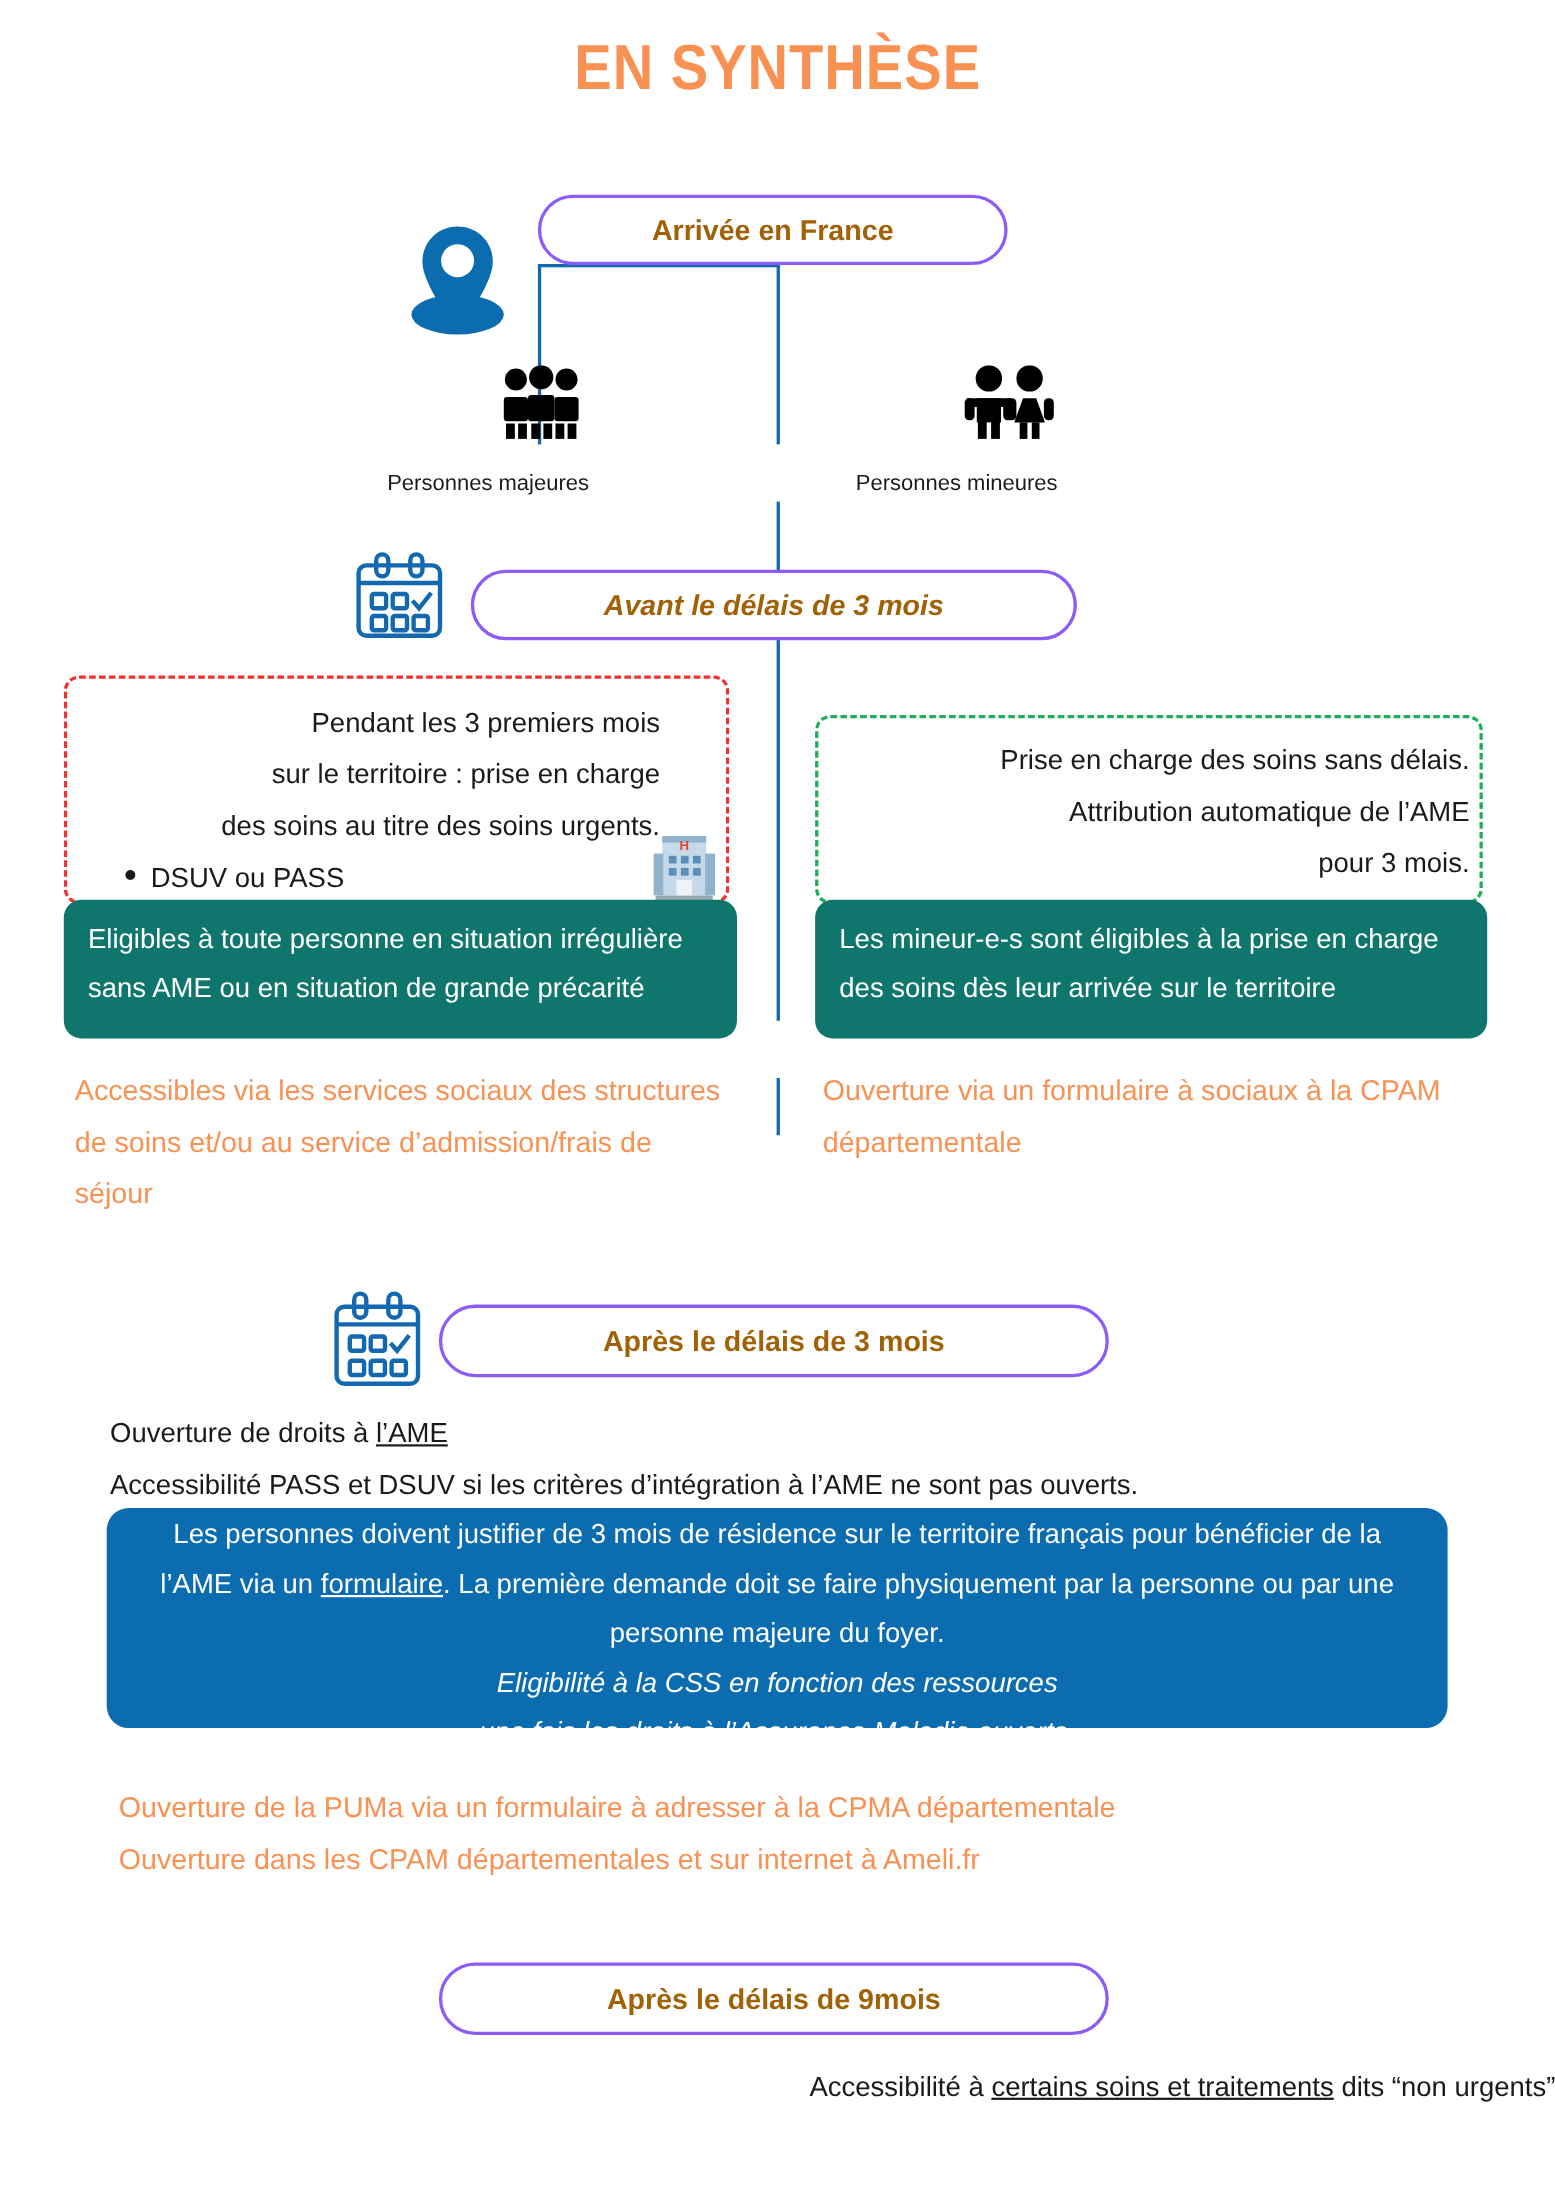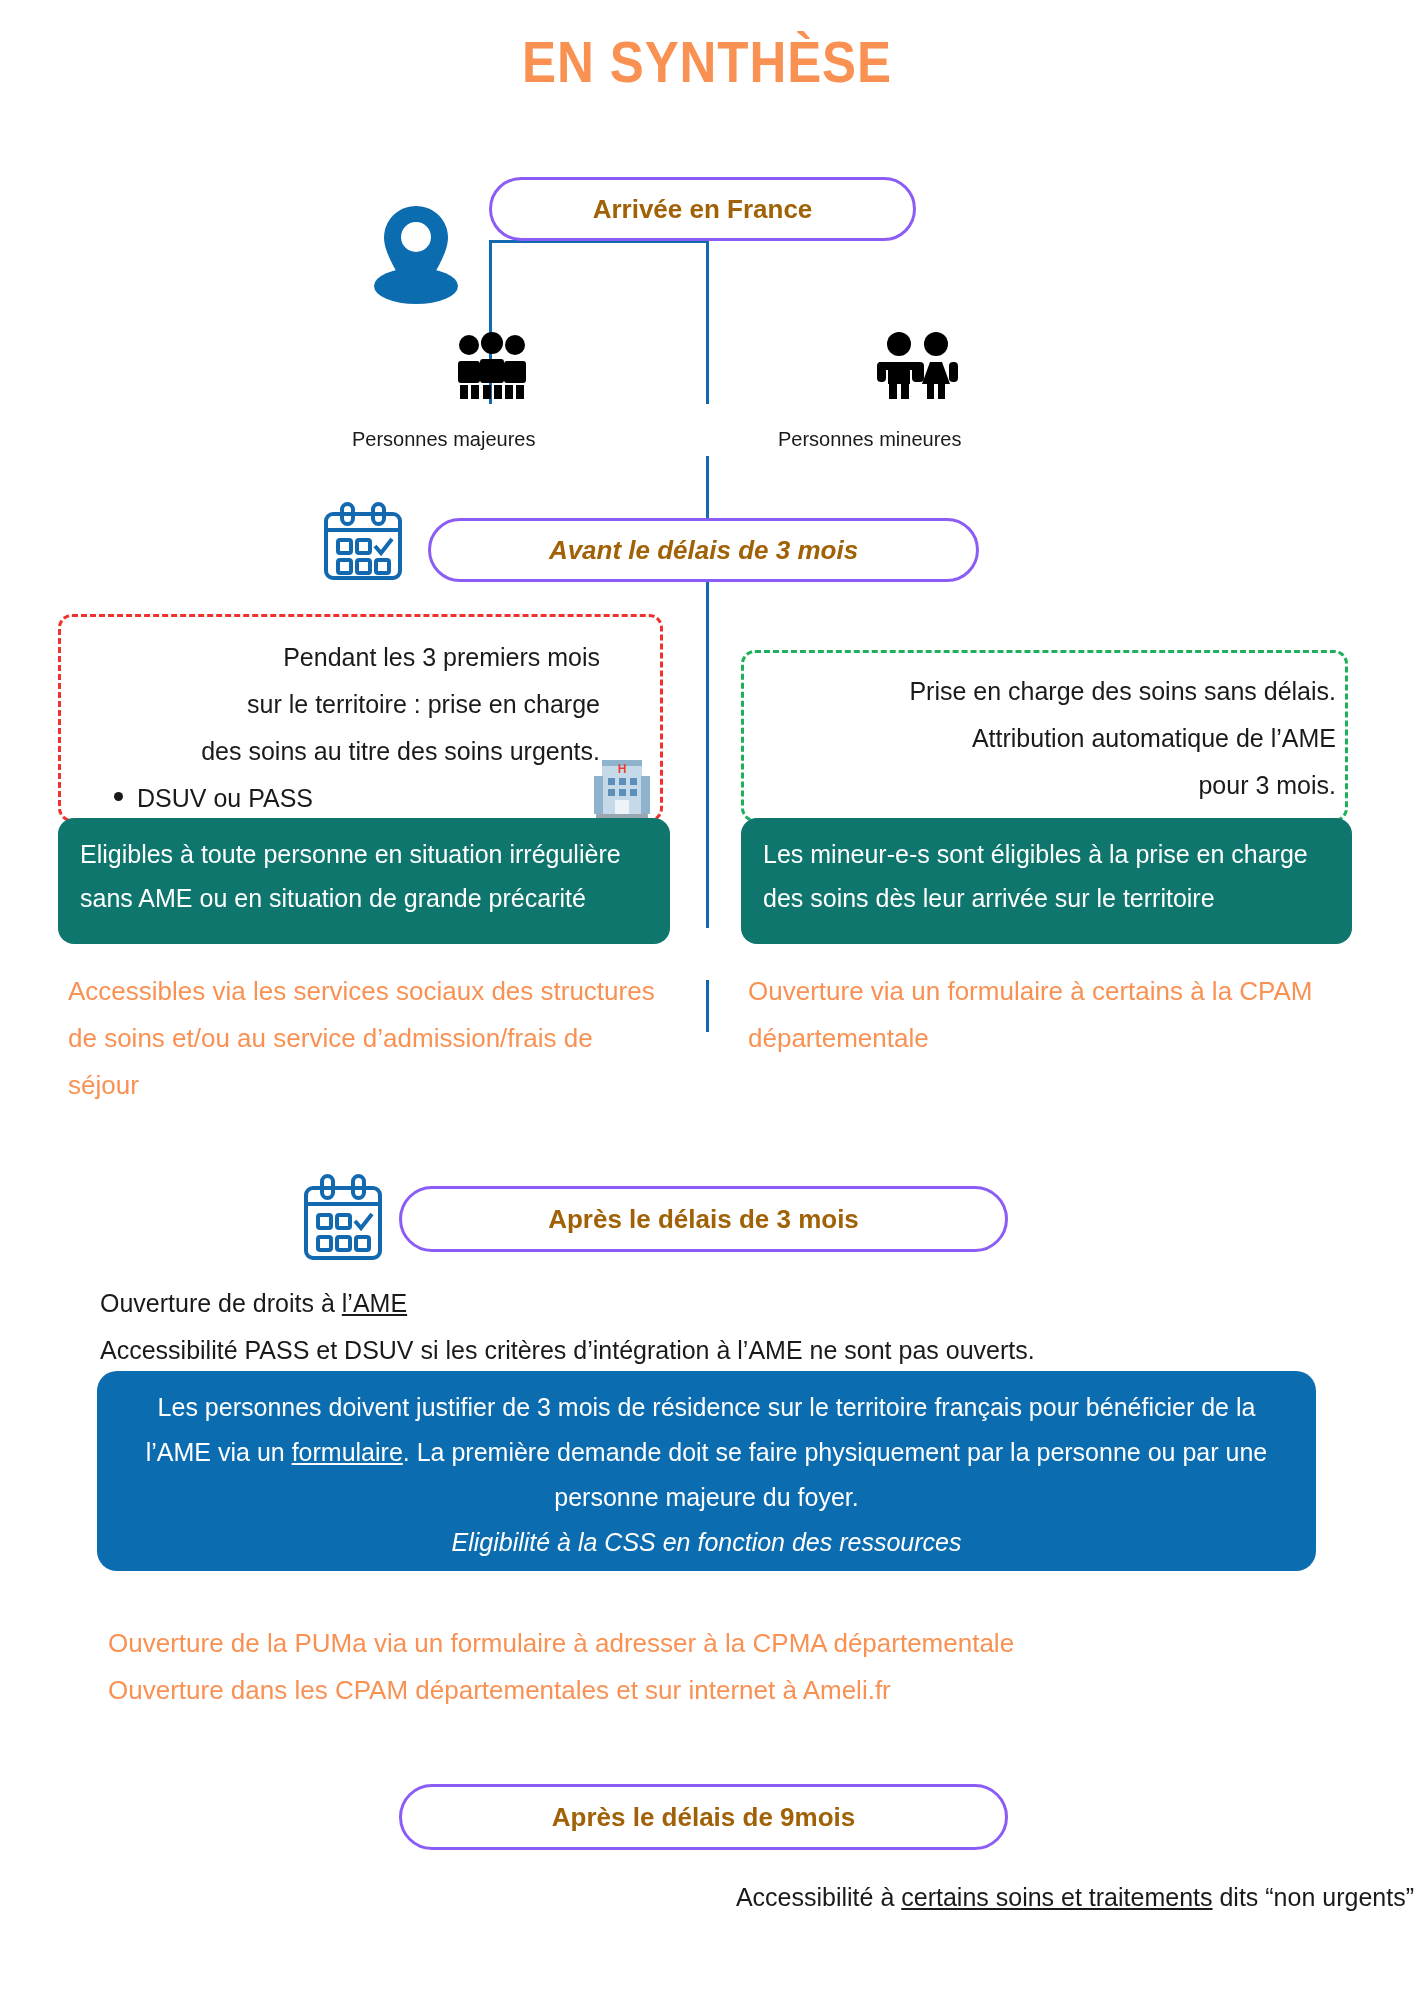--- a/index.html
+++ b/index.html
@@ -188,21 +188,21 @@
   .blue-main {
     position: absolute;
     left: 97px; top: 1371px;
     width: 1219px; height: 200px;
     background: #0B6CB0;
     border-radius: 20px;
     color: #ffffff;
     font-size: 25px;
     line-height: 45px;
     text-align: center;
-    padding: 14px 30px;
+    padding: 2px 30px;
     z-index: 6;
   }
   .blue-main .ital { font-style: italic; }
   .blue-main u { text-decoration: underline; }
 
   
   .orange-note {
     position: absolute;
     color: #F99153;
     font-size: 26px;
@@ -356,21 +356,21 @@
     <div>Prise en charge des soins sans délais.</div>
     <div>Attribution automatique de l’AME</div>
     <div>pour 3 mois.</div>
   </div>
 
   <div class="blue-box blue-right">
     <span>Les mineur-e-s sont éligibles à la prise en charge des soins dès leur arrivée sur le territoire</span>
   </div>
 
   <div class="orange-note or-right">
-    <span>Ouverture via un formulaire à certains à la CPAM départementale</span>
+    <span>Ouverture via un formulaire à sociaux à la CPAM départementale</span>
   </div>
 
   <div class="icon-wrap cal-apres3">
     <svg viewBox="0 0 86 96" width="86" height="96">
       <g fill="none" stroke="#1269B0" stroke-width="4">
         <rect x="6" y="18" width="74" height="70" rx="7"></rect>
         <line x1="6" y1="34" x2="80" y2="34"></line>
         <rect x="22" y="6" width="11" height="22" rx="5.5"></rect>
         <rect x="53" y="6" width="11" height="22" rx="5.5"></rect>
         <rect x="18" y="45" width="13" height="13" rx="2"></rect>

